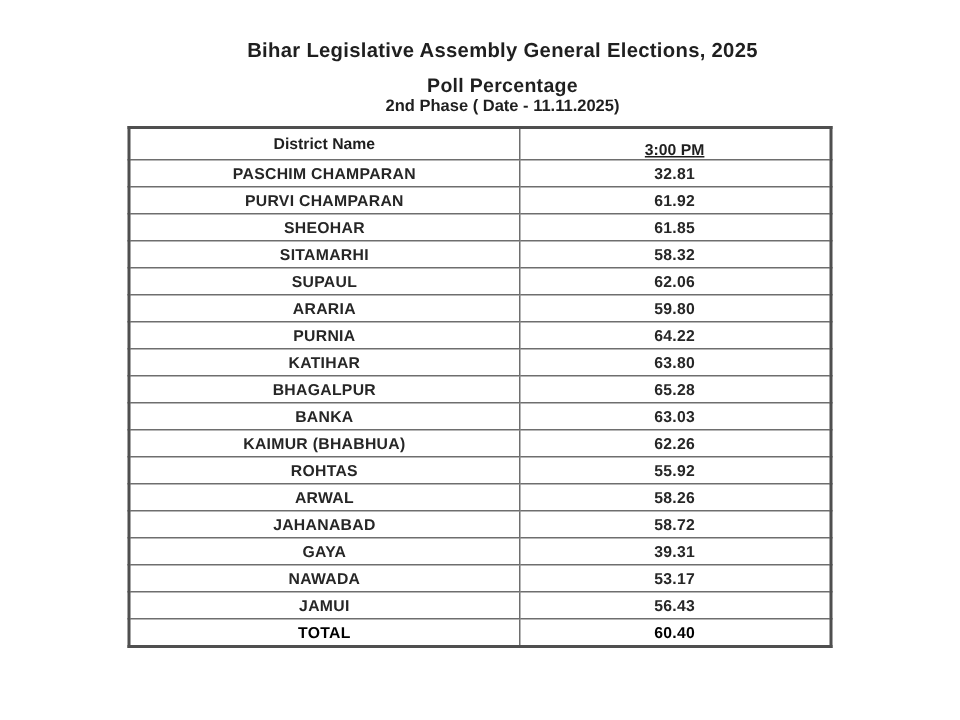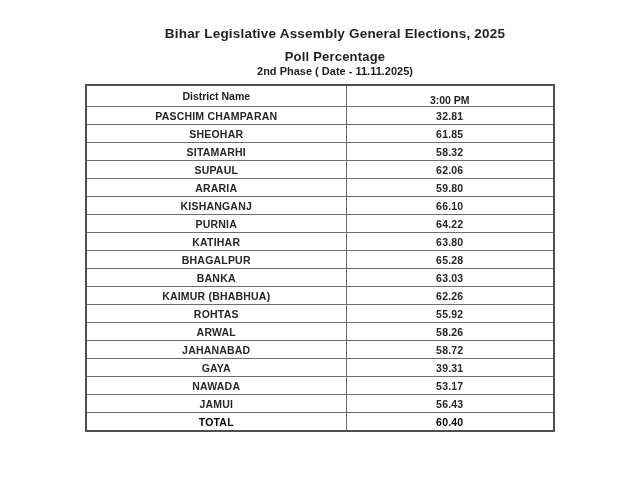--- a/index.html
+++ b/index.html
@@ -66,21 +66,21 @@
     white-space: nowrap;
   }
   col.c-district { width: 260px; }
   col.c-value    { width: 208px; }
   table.poll th {
     height: 20px;
     font-size: 10.5px;
     color: #1f1f1f;
   }
   th.h-district { vertical-align: middle; padding-bottom: 3px; margin-left: 44px; }
-  th.h-time     { vertical-align: bottom;  padding-bottom: 3px; }
+  th.h-time     { vertical-align: bottom;  padding-bottom: 3px; text-decoration: underline; }
   table.poll td {
     height: 17px;
     font-size: 10.5px;
     vertical-align: middle;
     letter-spacing: 0.2px;
   }
   tr.total-row td {
     color: #000000;
     font-size: 10.5px;
   }
@@ -107,38 +107,38 @@
           <th class="h-district">District Name</th>
           <th class="h-time">3:00 PM</th>
         </tr>
       </thead>
       <tbody>
           <tr>
             <td>PASCHIM CHAMPARAN</td>
             <td>32.81</td>
           </tr>
           <tr>
+            <td>PURVI CHAMPARAN</td>
+            <td>61.92</td>
+          </tr>
+          <tr>
             <td>SHEOHAR</td>
             <td>61.85</td>
           </tr>
           <tr>
             <td>SITAMARHI</td>
             <td>58.32</td>
           </tr>
           <tr>
             <td>SUPAUL</td>
             <td>62.06</td>
           </tr>
           <tr>
             <td>ARARIA</td>
             <td>59.80</td>
-          </tr>
-          <tr>
-            <td>KISHANGANJ</td>
-            <td>66.10</td>
           </tr>
           <tr>
             <td>PURNIA</td>
             <td>64.22</td>
           </tr>
           <tr>
             <td>KATIHAR</td>
             <td>63.80</td>
           </tr>
           <tr>

